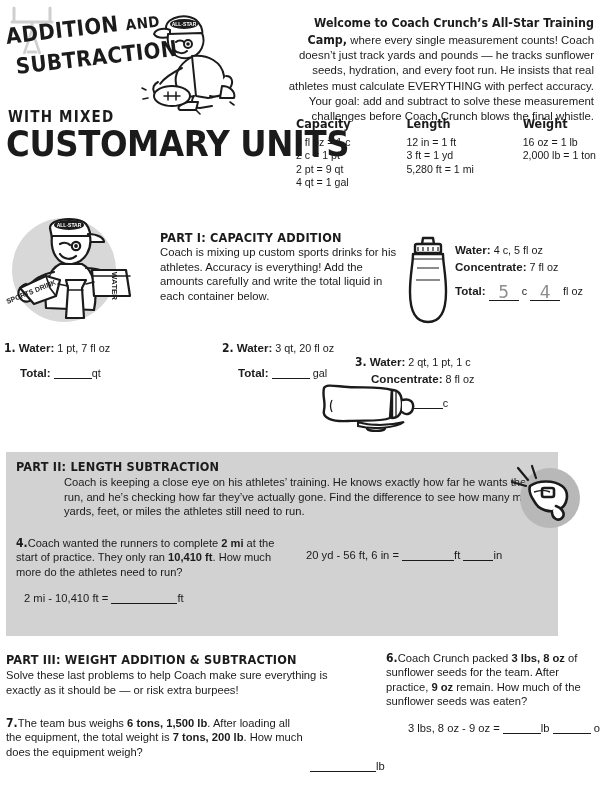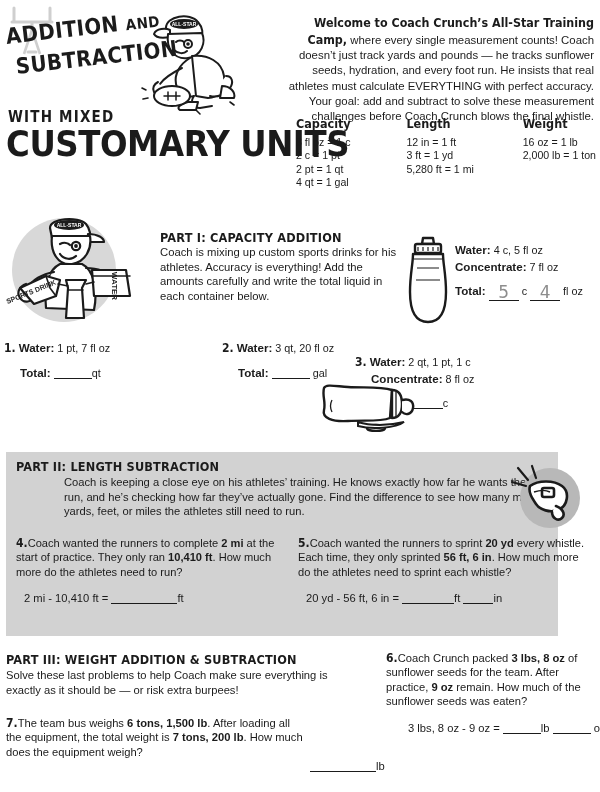--- a/index.html
+++ b/index.html
@@ -214,21 +214,21 @@
 
     <p id="intro">
       <span class="lead">Welcome to Coach Crunch’s All-Star Training Camp,</span><span> where every single measurement counts! Coach doesn’t just track yards and pounds — he tracks sunflower seeds, hydration, and every foot run. He insists that real athletes must calculate EVERYTHING with perfect accuracy. Your goal: add and subtract to solve these measurement challenges before Coach Crunch blows the final whistle.</span>
     </p>
 
     <div id="conv">
       <div class="conv-col c-w1">
         <div class="conv-h">Capacity</div>
         <div class="conv-row">8 fl oz = 1 c</div>
         <div class="conv-row">2 c = 1 pt</div>
-        <div class="conv-row">2 pt = 1 qt</div>
+        <div class="conv-row">2 pt = 9 qt</div>
         <div class="conv-row">4 qt = 1 gal</div>
       </div>
       <div class="conv-col c-w2">
         <div class="conv-h">Length</div>
         <div class="conv-row">12 in = 1 ft</div>
         <div class="conv-row">3 ft = 1 yd</div>
         <div class="conv-row">5,280 ft = 1 mi</div>
       </div>
       <div class="conv-col">
         <div class="conv-h">Weight</div>
@@ -385,23 +385,20 @@
       <div>
         <span class="qnum">4.</span><span>Coach wanted the runners to complete </span><span class="bold">2 mi</span><span> at the start of practice. They only ran </span><span class="bold">10,410 ft</span><span>. How much more do the athletes need to run?</span>
       </div>
       <div class="eqline">
         <span>2 mi - 10,410 ft =</span>
         <span class="blank b-xl"></span><span>ft</span>
       </div>
     </div>
 
     <div id="q5">
-      <div>
-        <span class="qnum">5.</span><span>Coach wanted the runners to sprint </span><span class="bold">20 yd</span><span> every whistle. Each time, they only sprinted </span><span class="bold">56 ft, 6 in</span><span>. How much more do the athletes need to sprint each whistle?</span>
-      </div>
       <div class="eqline">
         <span>20 yd - 56 ft, 6 in =</span>
         <span class="blank b-lg"></span><span>ft</span>
         <span class="blank b-sm"></span><span>in</span>
       </div>
     </div>
   </div>
 
   <div id="part3">
     <div id="p3-head">PART III: WEIGHT ADDITION &amp; SUBTRACTION</div>

